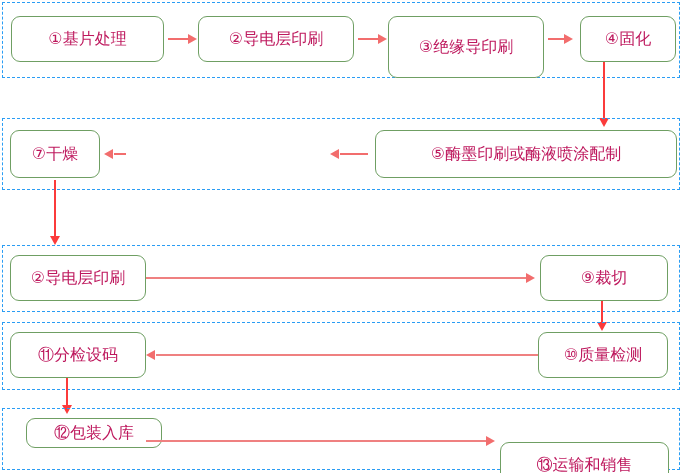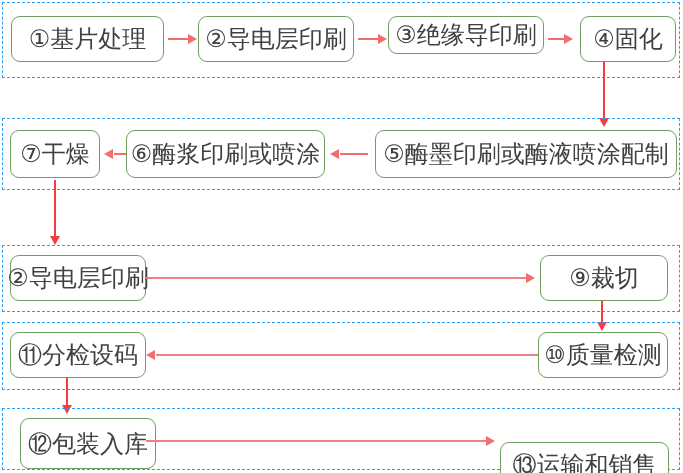--- a/index.html
+++ b/index.html
@@ -29,22 +29,22 @@
   
   .node {
     position: absolute;
     box-sizing: border-box;
     border: 1.5px solid #6f9f63;
     border-radius: 9px;
     background: #ffffff;
     display: flex;
     align-items: center;
     justify-content: center;
-    color: #404040;
-    font-size: 24px;
+    color: #be185d;
+    font-size: 16px;
     line-height: 1;
     letter-spacing: 0px;
     white-space: nowrap;
     font-family: "DejaVu Sans", "Liberation Sans", sans-serif;
   }
 
   
   .arrow-h {
     position: absolute;
     height: 2px;
@@ -87,38 +87,37 @@
   <div class="node" style="left:11px; top:16px; width:153px; height:46px;">①基片处理</div>
 
   <div class="arrow-h" style="left:168px; top:38px; width:22px;"></div>
   <div class="head head-right" style="left:188px; top:34px;"></div>
 
   <div class="node" style="left:198px; top:16px; width:156px; height:46px;">②导电层印刷</div>
 
   <div class="arrow-h" style="left:358px; top:38px; width:22px;"></div>
   <div class="head head-right" style="left:378px; top:34px;"></div>
 
-  <div class="node" style="left:388px; top:16px; width:156px; height:38px;">③绝缘导印刷</div>
+  <div class="node" style="left:388px; top:16px; width:156px; height:62px;">③绝缘导印刷</div>
 
   <div class="arrow-h" style="left:548px; top:38px; width:18px;"></div>
   <div class="head head-right" style="left:564px; top:34px;"></div>
 
   <div class="node" style="left:573px; top:16px; width:96px; height:46px;margin-left:7px;">④固化</div>
 
   <div class="arrow-v" style="left:603px; top:62px; height:58px;"></div>
   <div class="head head-down" style="left:599px; top:118px;"></div>
 
   <div class="band" style="left:2px; top:118px; width:678px; height:72px;"></div>
 
   <div class="node" style="left:10px; top:130px; width:90px; height:48px;">⑦干燥</div>
 
   <div class="arrow-h" style="left:114px; top:153px; width:12px;"></div>
   <div class="head head-left" style="left:104px; top:149px;"></div>
 
-  <div class="node" style="left:126px; top:130px; width:199px; height:48px;">⑥酶浆印刷或喷涂</div>
 
   <div class="arrow-h" style="left:340px; top:153px; width:28px;"></div>
   <div class="head head-left" style="left:330px; top:149px;"></div>
 
   <div class="node" style="left:369px; top:130px; width:302px; height:48px;margin-left:6px;">⑤酶墨印刷或酶液喷涂配制</div>
 
   <div class="arrow-v" style="left:54px; top:180px; height:58px;"></div>
   <div class="head head-down" style="left:50px; top:236px;"></div>
 
   <div class="band" style="left:2px; top:245px; width:678px; height:67px;"></div>
@@ -140,20 +139,20 @@
   <div class="arrow-h thin" style="left:156px; top:354px; width:382px;"></div>
   <div class="head head-left" style="left:146px; top:350px;"></div>
 
   <div class="node" style="left:538px; top:332px; width:130px; height:46px;">⑩质量检测</div>
 
   <div class="arrow-v" style="left:66px; top:378px; height:30px;"></div>
   <div class="head head-down" style="left:62px; top:405px;"></div>
 
   <div class="band" style="left:2px; top:408px; width:678px; height:62px;"></div>
 
-  <div class="node" style="left:20px; top:418px; width:136px; height:51px;">⑫包装入库</div>
+  <div class="node" style="left:26px; top:418px; width:136px; height:30px;">⑫包装入库</div>
 
   <div class="arrow-h thin" style="left:146px; top:440px; width:342px;"></div>
   <div class="head head-right" style="left:486px; top:436px;"></div>
 
   <div class="node" style="left:500px; top:442px; width:169px; height:46px;text-align:center;">⑬运输和销售</div>
 
 </div>
 
 </body></html>

